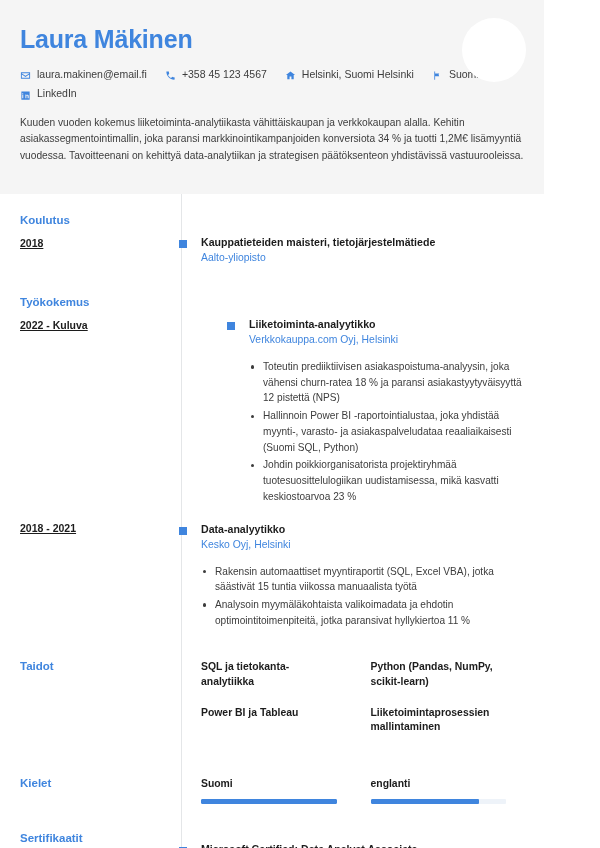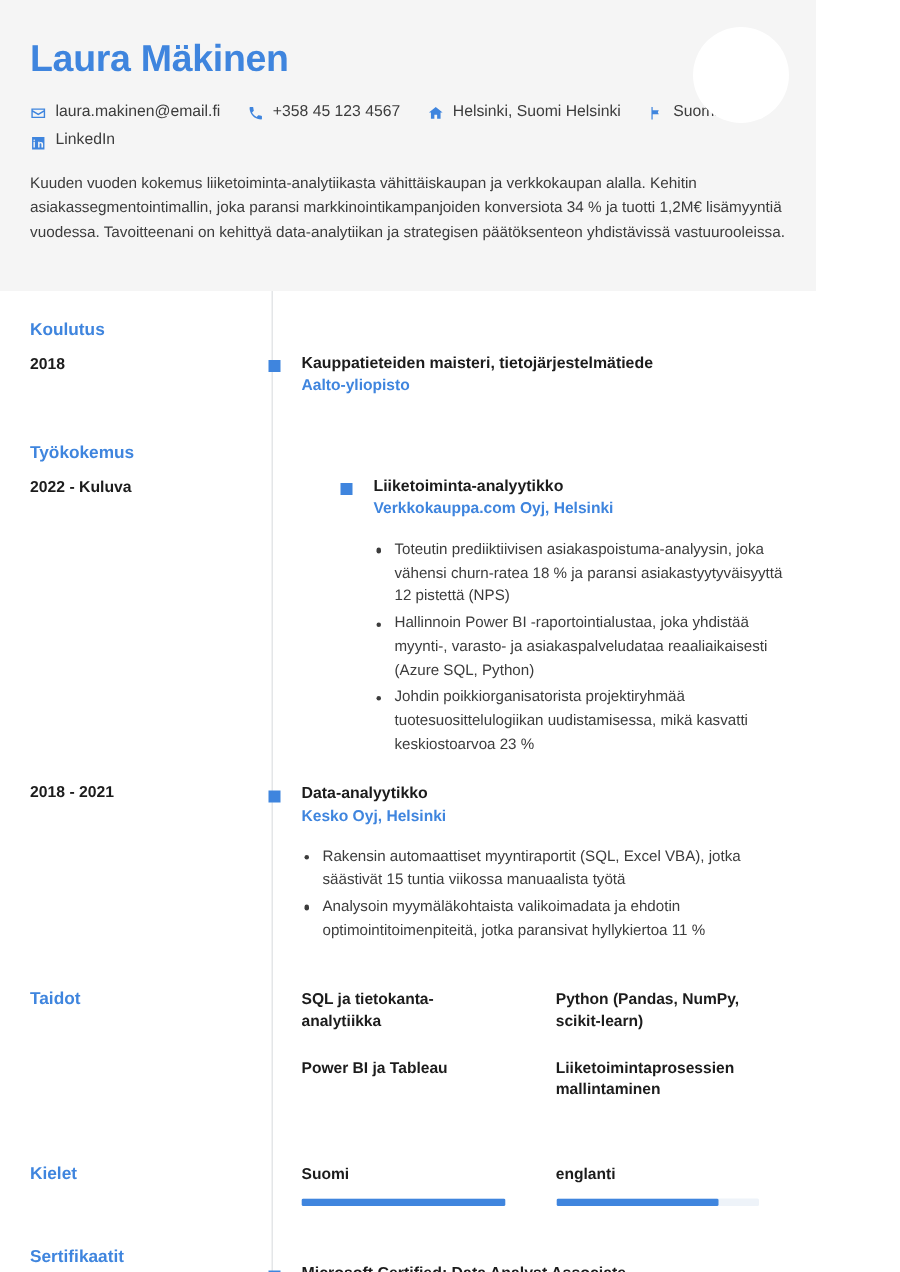--- a/index.html
+++ b/index.html
@@ -126,20 +126,21 @@
     color: #3f85de;
     line-height: 1.2;
     margin-bottom: 9px;
   }
 
   .date-label {
     font-size: 10.5px;
     font-weight: bold;
     color: #1c1c1c;
     line-height: 1.3;
+    text-decoration: underline;
   }
 
   
   .entry {
     position: relative;
     display: flex;
     align-items: flex-start;
   }
 
   .sq {
@@ -156,21 +157,21 @@
 
   .entry-title {
     font-size: 10.6px;
     font-weight: bold;
     color: #1c1c1c;
     line-height: 1.45;
   }
 
   .entry-sub {
     font-size: 10.4px;
-    font-weight: bold;
+    font-weight: normal;
     color: #3f85de;
     line-height: 1.5;
   }
 
   .bullets {
     list-style: none;
     margin-top: 11px;
   }
 
   .bullets li {
@@ -336,21 +337,21 @@
       </div>
       <div class="col-right">
         <div style="height:21px"></div>
         <div class="entry">
           <span class="sq"></span>
           <div class="entry-body">
             <div class="entry-title">Liiketoiminta-analyytikko</div>
             <div class="entry-sub">Verkkokauppa.com Oyj, Helsinki</div>
             <ul class="bullets">
               <li>Toteutin prediiktiivisen asiakaspoistuma-analyysin, joka vähensi churn-ratea 18 % ja paransi asiakastyytyväisyyttä 12 pistettä (NPS)</li>
-              <li>Hallinnoin Power BI -raportointialustaa, joka yhdistää myynti-, varasto- ja asiakaspalveludataa reaaliaikaisesti (Azure SQL, Python)</li>
+              <li>Hallinnoin Power BI -raportointialustaa, joka yhdistää myynti-, varasto- ja asiakaspalveludataa reaaliaikaisesti (Suomi SQL, Python)</li>
               <li>Johdin poikkiorganisatorista projektiryhmää tuotesuosittelulogiikan uudistamisessa, mikä kasvatti keskiostoarvoa 23 %</li>
             </ul>
           </div>
         </div>
       </div>
     </div>
 
     <div class="section sp-job2">
       <div class="col-left">
         <div class="date-label">2018 - 2021</div>

